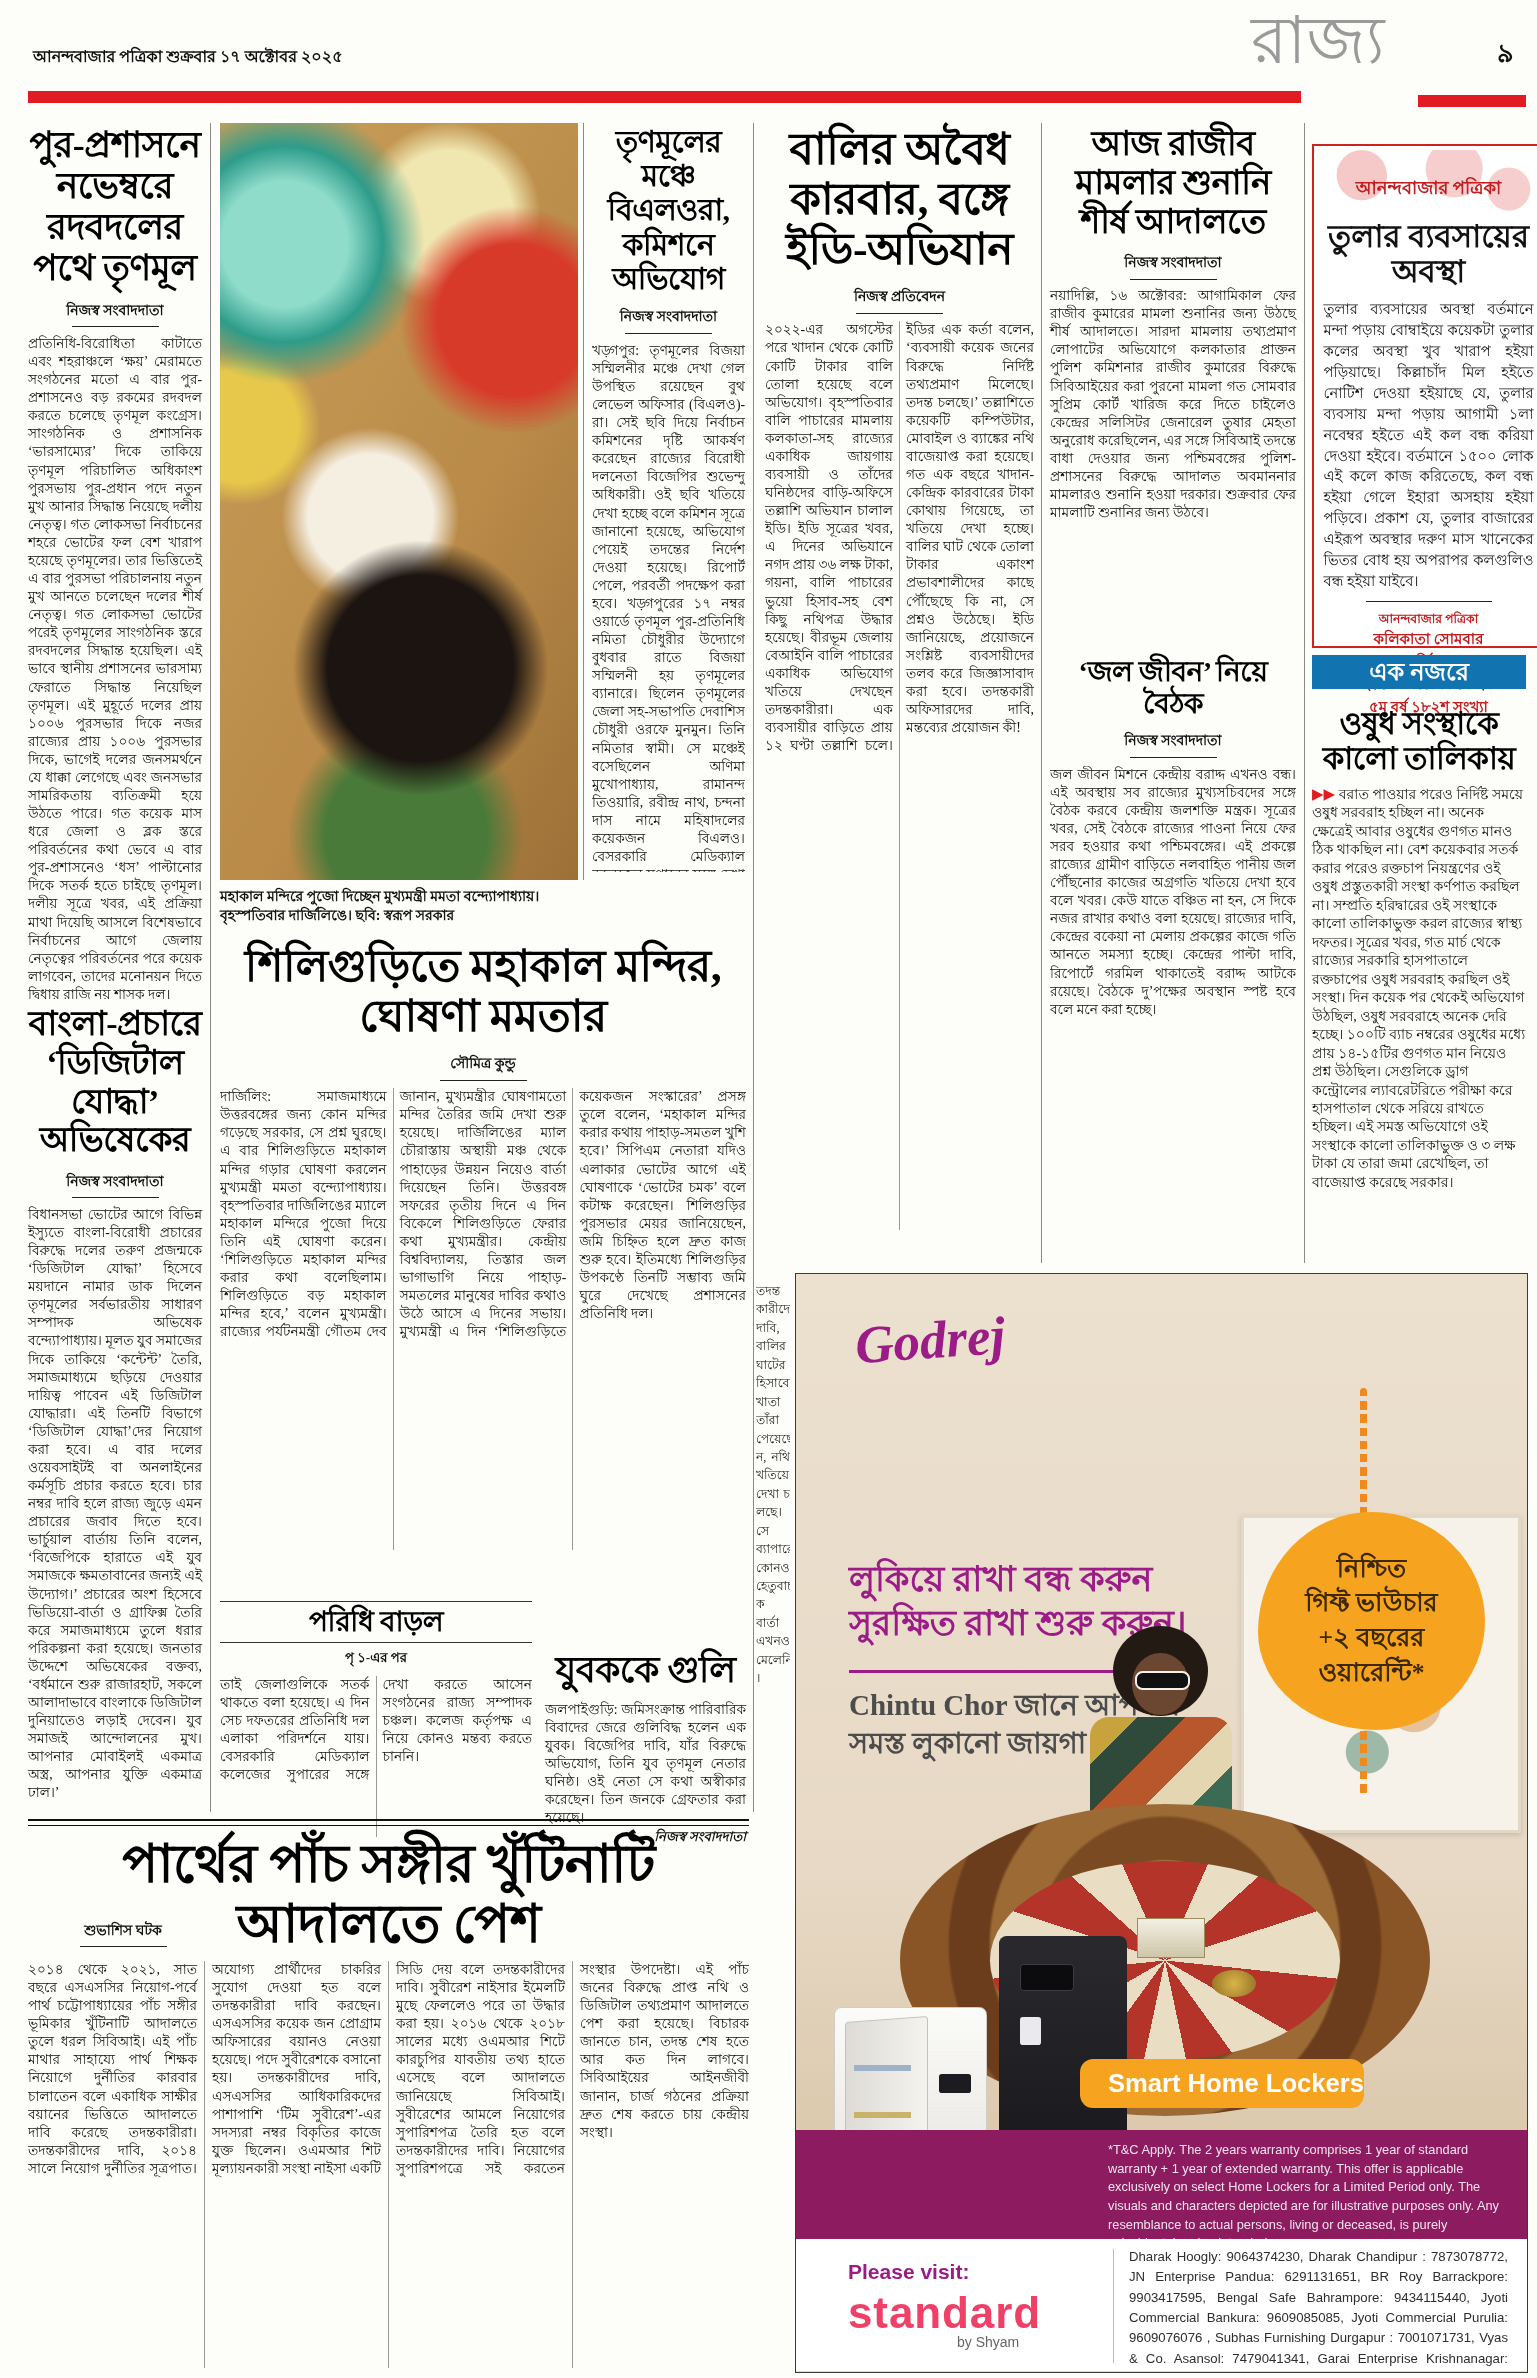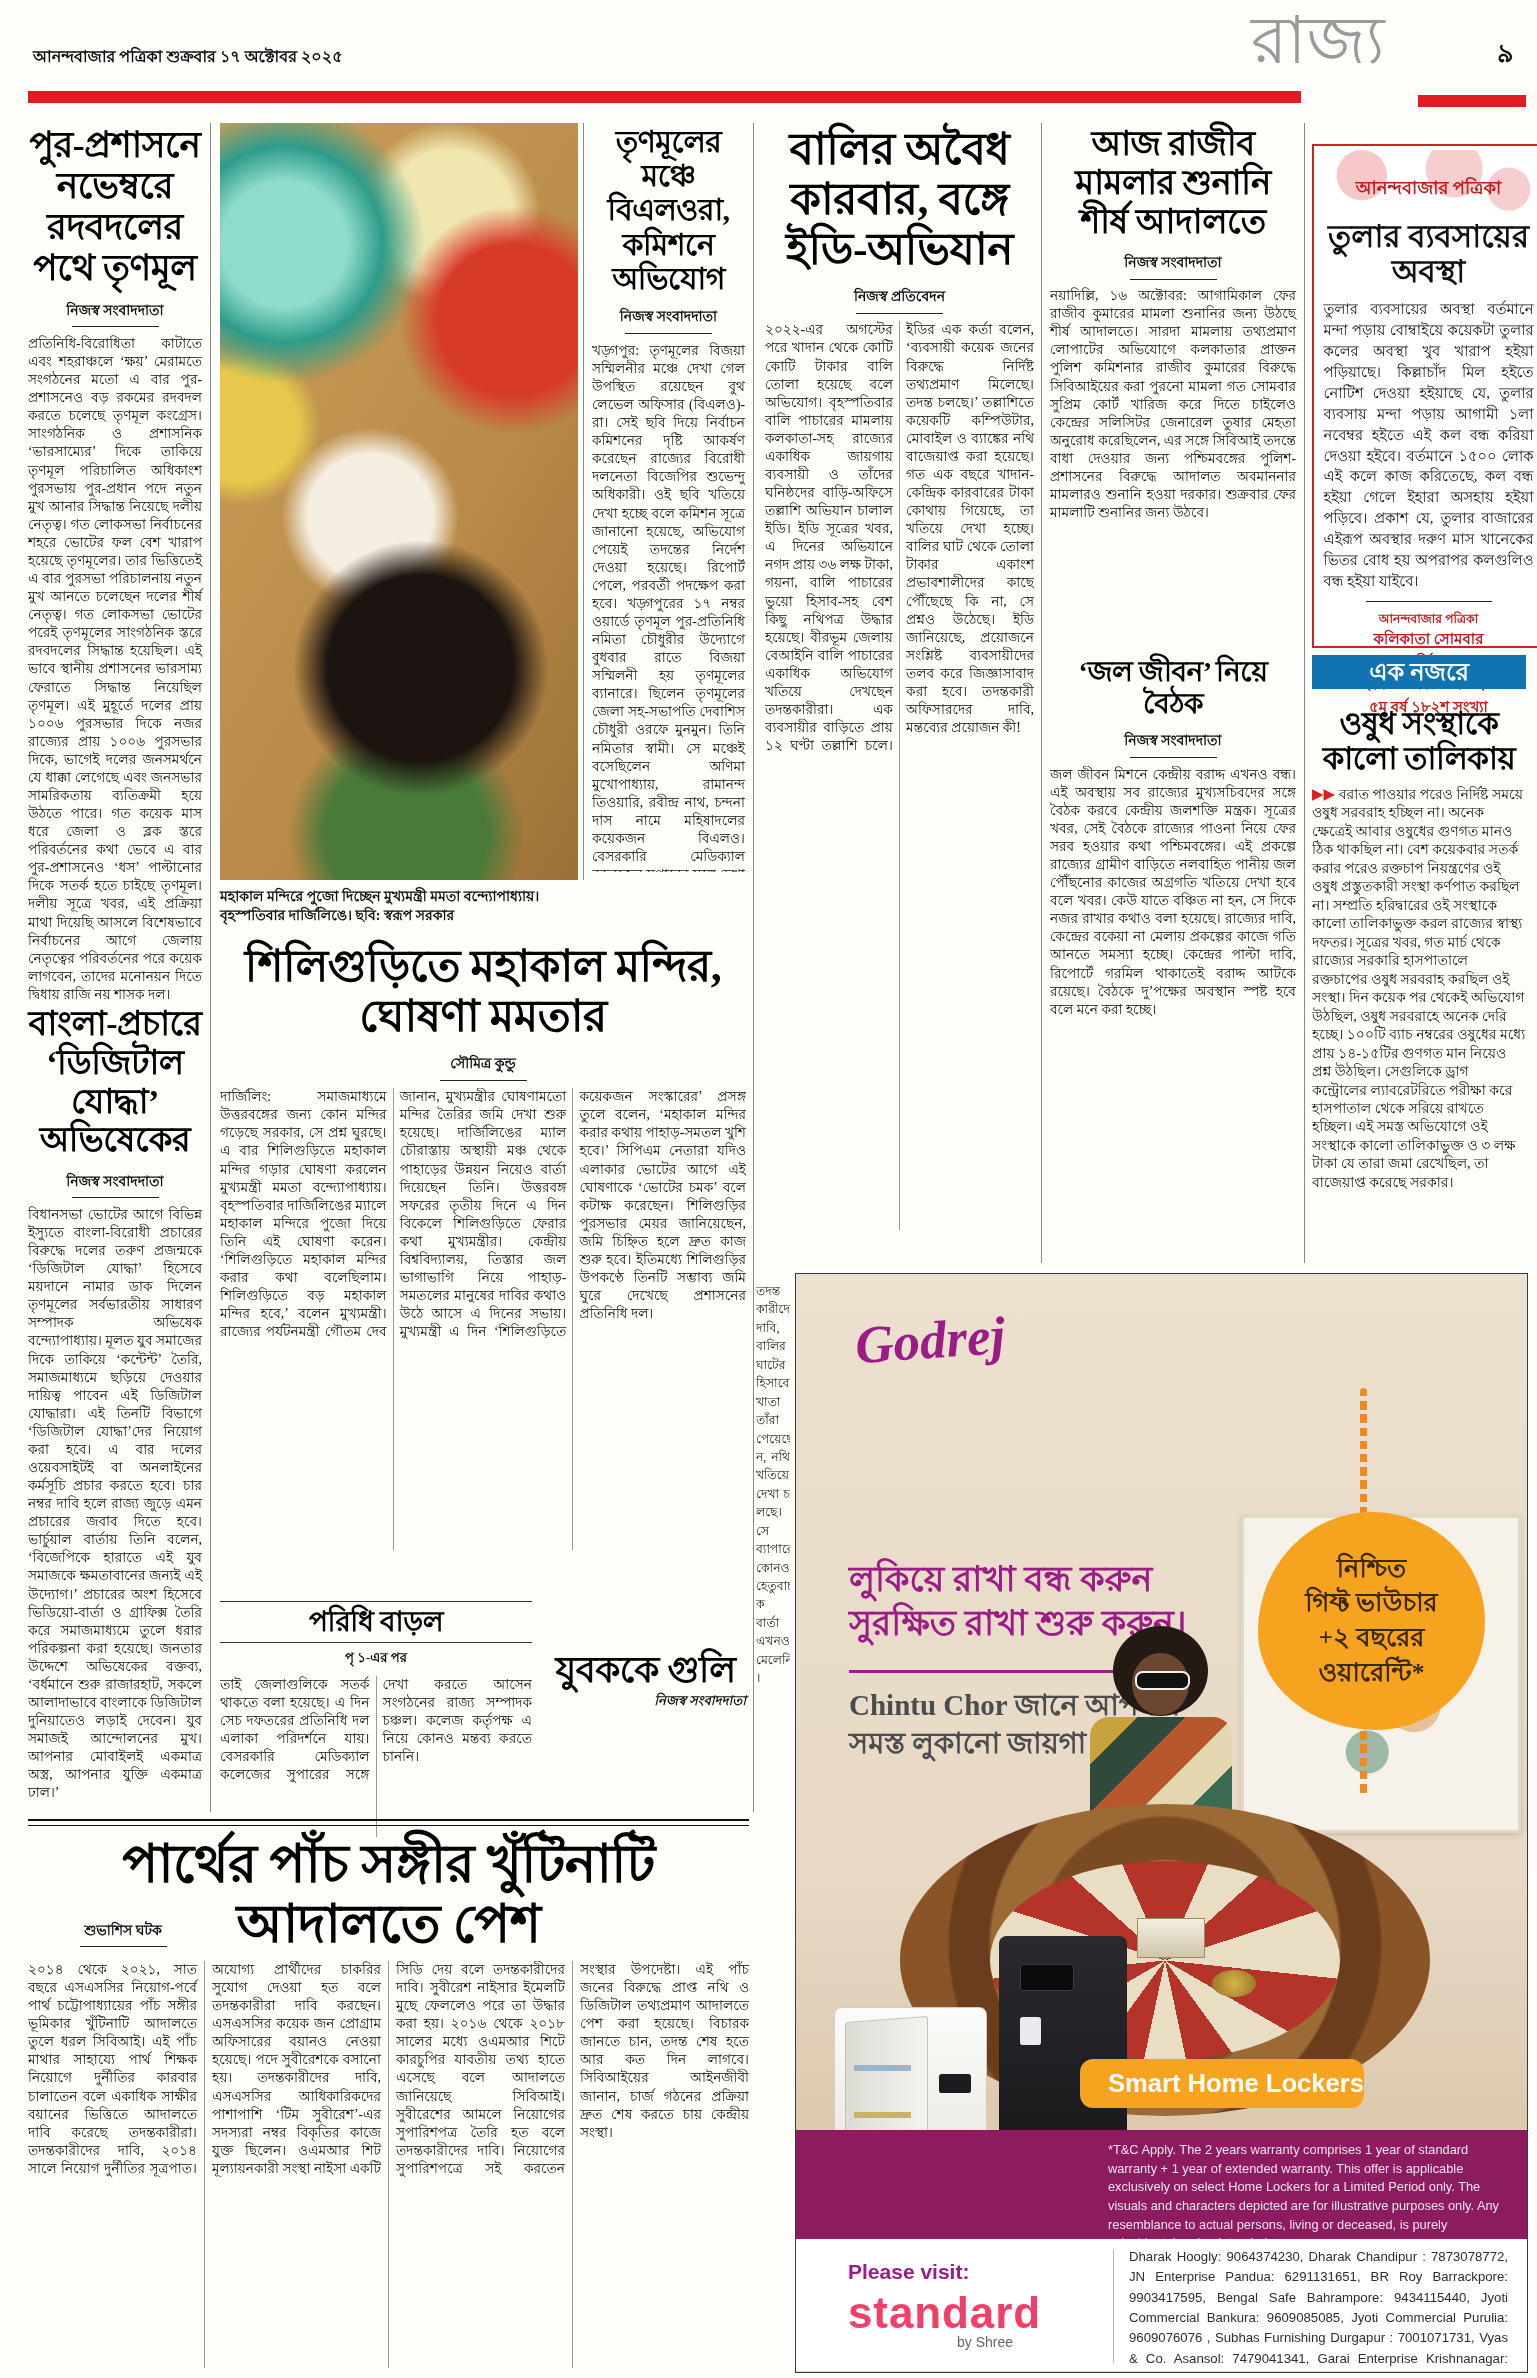--- a/index.html
+++ b/index.html
@@ -112,20 +112,21 @@
 </div>
 
 <div class="abs" style="left:220px;top:1601px;width:312px;">
   <div class="headline" style="font-size:28px;border-top:0.9px solid #333;border-bottom:0.9px solid #333;padding:3.8px 0;">পরিধি বাড়ল</div>
   <div style="text-align:center;font-weight:bold;font-size:13.2px;margin:5.7px 0;">পৃ ১-এর পর</div>
   <div class="bodytext cols2" style="height:161px;overflow:hidden;">তাই জেলাগুলিকে সতর্ক থাকতে বলা হয়েছে। এ দিন সেচ দফতরের প্রতিনিধি দল এলাকা পরিদর্শনে যায়। বেসরকারি মেডিক্যাল কলেজের সুপারের সঙ্গে দেখা করতে আসেন সংগঠনের রাজ্য সম্পাদক চঞ্চল। কলেজ কর্তৃপক্ষ এ নিয়ে কোনও মন্তব্য করতে চাননি।</div>
 </div>
 
 <div class="abs" style="left:545px;top:1601px;width:201px;">
   <div class="headline" style="font-size:36px;margin-top:49px;">যুবককে গুলি</div>
+  <div class="bodytext" style="margin-top:9.5px;">জলপাইগুড়ি: জমিসংক্রান্ত পারিবারিক বিবাদের জেরে গুলিবিদ্ধ হলেন এক যুবক। বিজেপির দাবি, যাঁর বিরুদ্ধে অভিযোগ, তিনি যুব তৃণমূল নেতার ঘনিষ্ঠ। ওই নেতা সে কথা অস্বীকার করেছেন। তিন জনকে গ্রেফতার করা হয়েছে।</div>
   <div style="text-align:right;font-style:italic;font-weight:bold;font-size:13.2px;">নিজস্ব সংবাদদাতা</div>
 </div>
 
 <div class="abs" style="left:765px;top:125px;width:269px;">
   <div class="headline" style="font-size:44px;">বালির অবৈধ কারবার, বঙ্গে ইডি-অভিযান</div>
   <div class="byline">নিজস্ব প্রতিবেদন</div>
   <div class="byline-rule"></div>
   <div class="bodytext cols2" style="height:909px;overflow:hidden;">২০২২-এর অগস্টের পরে খাদান থেকে কোটি কোটি টাকার বালি তোলা হয়েছে বলে অভিযোগ। বৃহস্পতিবার বালি পাচারের মামলায় কলকাতা-সহ রাজ্যের একাধিক জায়গায় ব্যবসায়ী ও তাঁদের ঘনিষ্ঠদের বাড়ি-অফিসে তল্লাশি অভিযান চালাল ইডি। ইডি সূত্রের খবর, এ দিনের অভিযানে নগদ প্রায় ৩৬ লক্ষ টাকা, গয়না, বালি পাচারের ভুয়ো হিসাব-সহ বেশ কিছু নথিপত্র উদ্ধার হয়েছে। বীরভূম জেলায় বেআইনি বালি পাচারের একাধিক অভিযোগ খতিয়ে দেখছেন তদন্তকারীরা। এক ব্যবসায়ীর বাড়িতে প্রায় ১২ ঘণ্টা তল্লাশি চলে। ইডির এক কর্তা বলেন, ‘ব্যবসায়ী কয়েক জনের বিরুদ্ধে নির্দিষ্ট তথ্যপ্রমাণ মিলেছে। তদন্ত চলছে।’ তল্লাশিতে কয়েকটি কম্পিউটার, মোবাইল ও ব্যাঙ্কের নথি বাজেয়াপ্ত করা হয়েছে। গত এক বছরে খাদান-কেন্দ্রিক কারবারের টাকা কোথায় গিয়েছে, তা খতিয়ে দেখা হচ্ছে। বালির ঘাট থেকে তোলা টাকার একাংশ প্রভাবশালীদের কাছে পৌঁছেছে কি না, সে প্রশ্নও উঠেছে। ইডি জানিয়েছে, প্রয়োজনে সংশ্লিষ্ট ব্যবসায়ীদের তলব করে জিজ্ঞাসাবাদ করা হবে। তদন্তকারী অফিসারদের দাবি, মন্তব্যের প্রয়োজন কী!</div>
 </div>
 
@@ -229,18 +230,18 @@
 
   <div class="abs pill" style="left:284px;top:785px;width:284px;height:49px;font-size:25.6px;line-height:49px;text-align:right;">Smart Home Lockers</div>
 
   <div class="abs maroon-band" style="left:0;top:856px;width:731px;height:109px;">
     <div class="abs tnc" style="left:312px;top:11.4px;width:393px;">*T&amp;C Apply. The 2 years warranty comprises 1 year of standard warranty + 1 year of extended warranty. This offer is applicable exclusively on select Home Lockers for a Limited Period only. The visuals and characters depicted are for illustrative purposes only. Any resemblance to actual persons, living or deceased, is purely coincidental and unintended.</div>
   </div>
 
   <div class="abs" style="left:0;top:965px;width:731px;height:132px;background:#ffffff;">
     <div class="abs" style="left:52px;top:21px;color:#9b1b87;font-weight:bold;font-size:21px;font-family:'Liberation Sans',sans-serif;">Please visit:</div>
     <div class="abs interio" style="left:52px;top:49px;font-size:44px;">standard</div>
-    <div class="abs" style="left:161px;top:95px;font-size:14px;color:#666;font-family:'Liberation Sans',sans-serif;">by Shree</div>
+    <div class="abs" style="left:161px;top:95px;font-size:14px;color:#666;font-family:'Liberation Sans',sans-serif;">by Shyam</div>
     <div class="abs" style="left:317px;top:9.5px;width:0.9px;height:114px;background:#bbb;"></div>
     <div class="abs dealers" style="left:333px;top:7.6px;width:379px;height:119px;overflow:hidden;">Dharak Hoogly: 9064374230, Dharak Chandipur : 7873078772, JN Enterprise Pandua: 6291131651, BR Roy Barrackpore: 9903417595, Bengal Safe Bahrampore: 9434115440, Jyoti Commercial Bankura: 9609085085, Jyoti Commercial Purulia: 9609076076 , Subhas Furnishing Durgapur : 7001071731, Vyas &amp; Co. Asansol: 7479041341, Garai Enterprise Krishnanagar: 9775858100, Girnar Kharagpur: 9732653469, Shree Shyam Midnapore: 9475540692, Agricultural Machinery Mart Burdwan: 9830373412, Girnar Midnapur - 9674356568, Sri Atul Srirampore - 7003662417, Betar Ghar Arambagh - 9609650357, Sandipan Howrah - 7278397954</div>
   </div>
 </div>
 
 
 </body></html>

